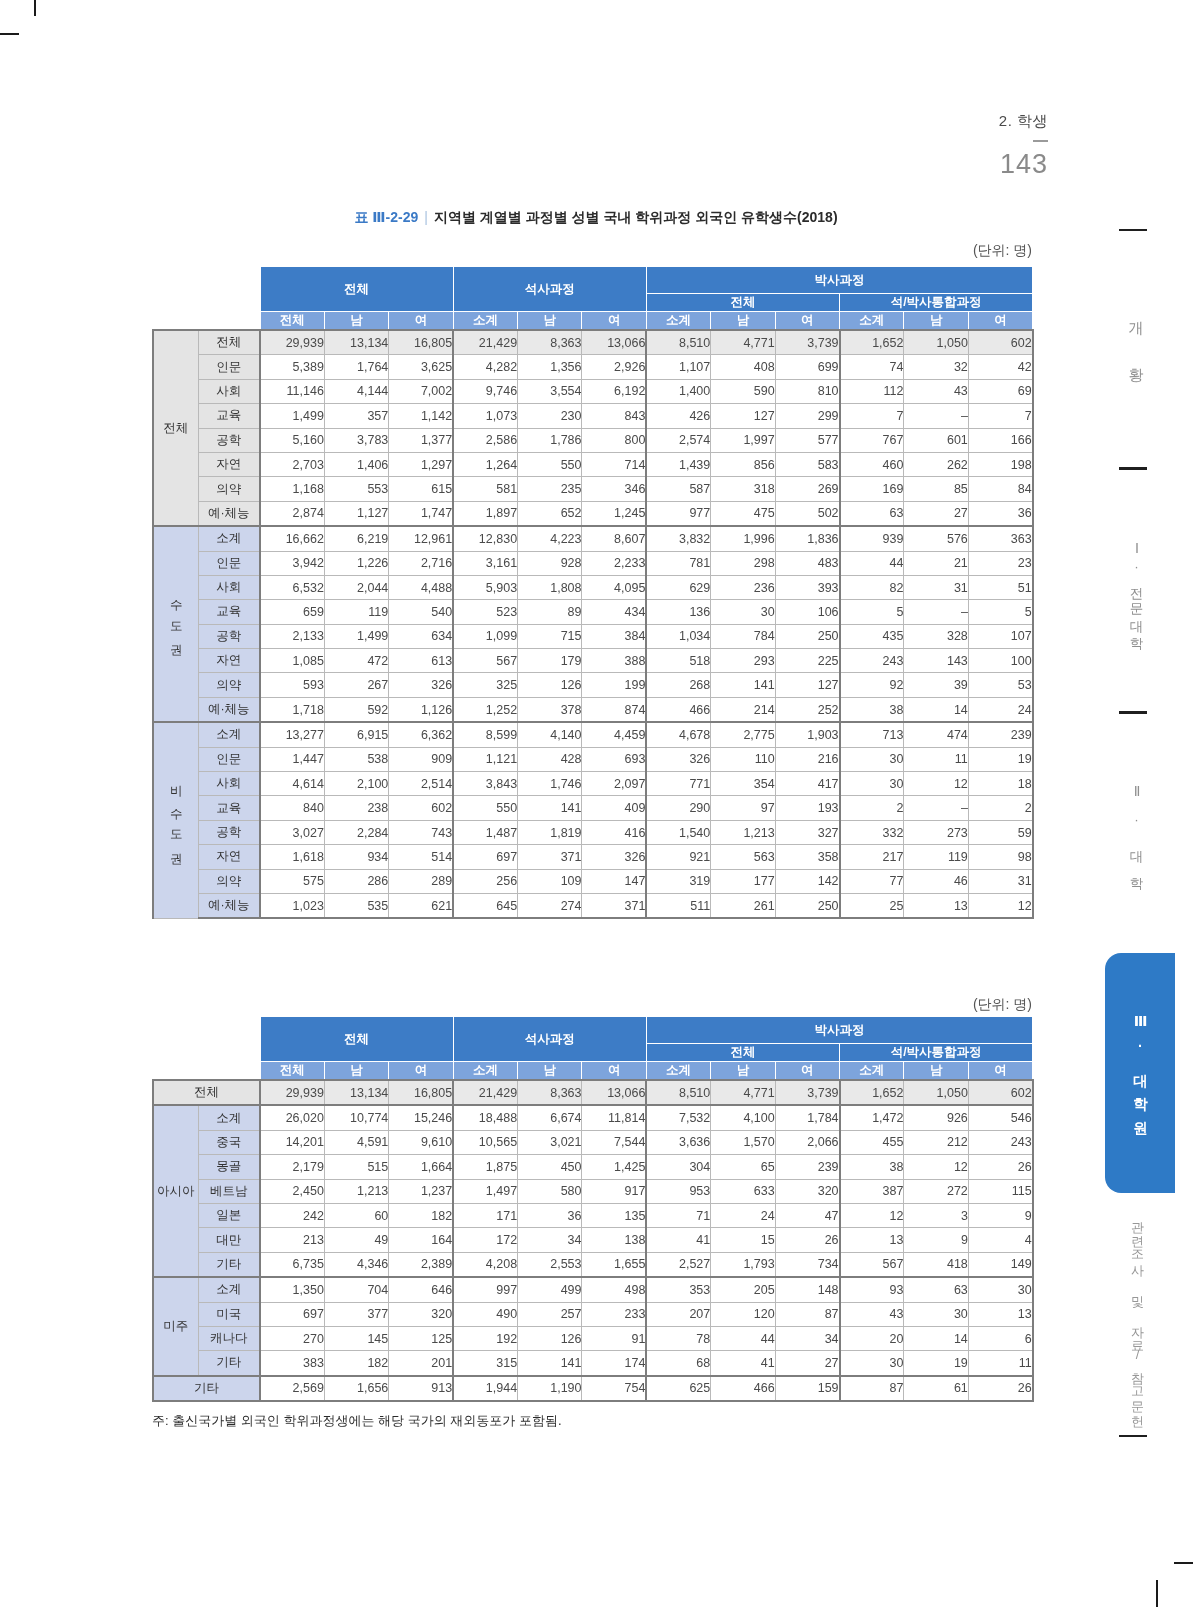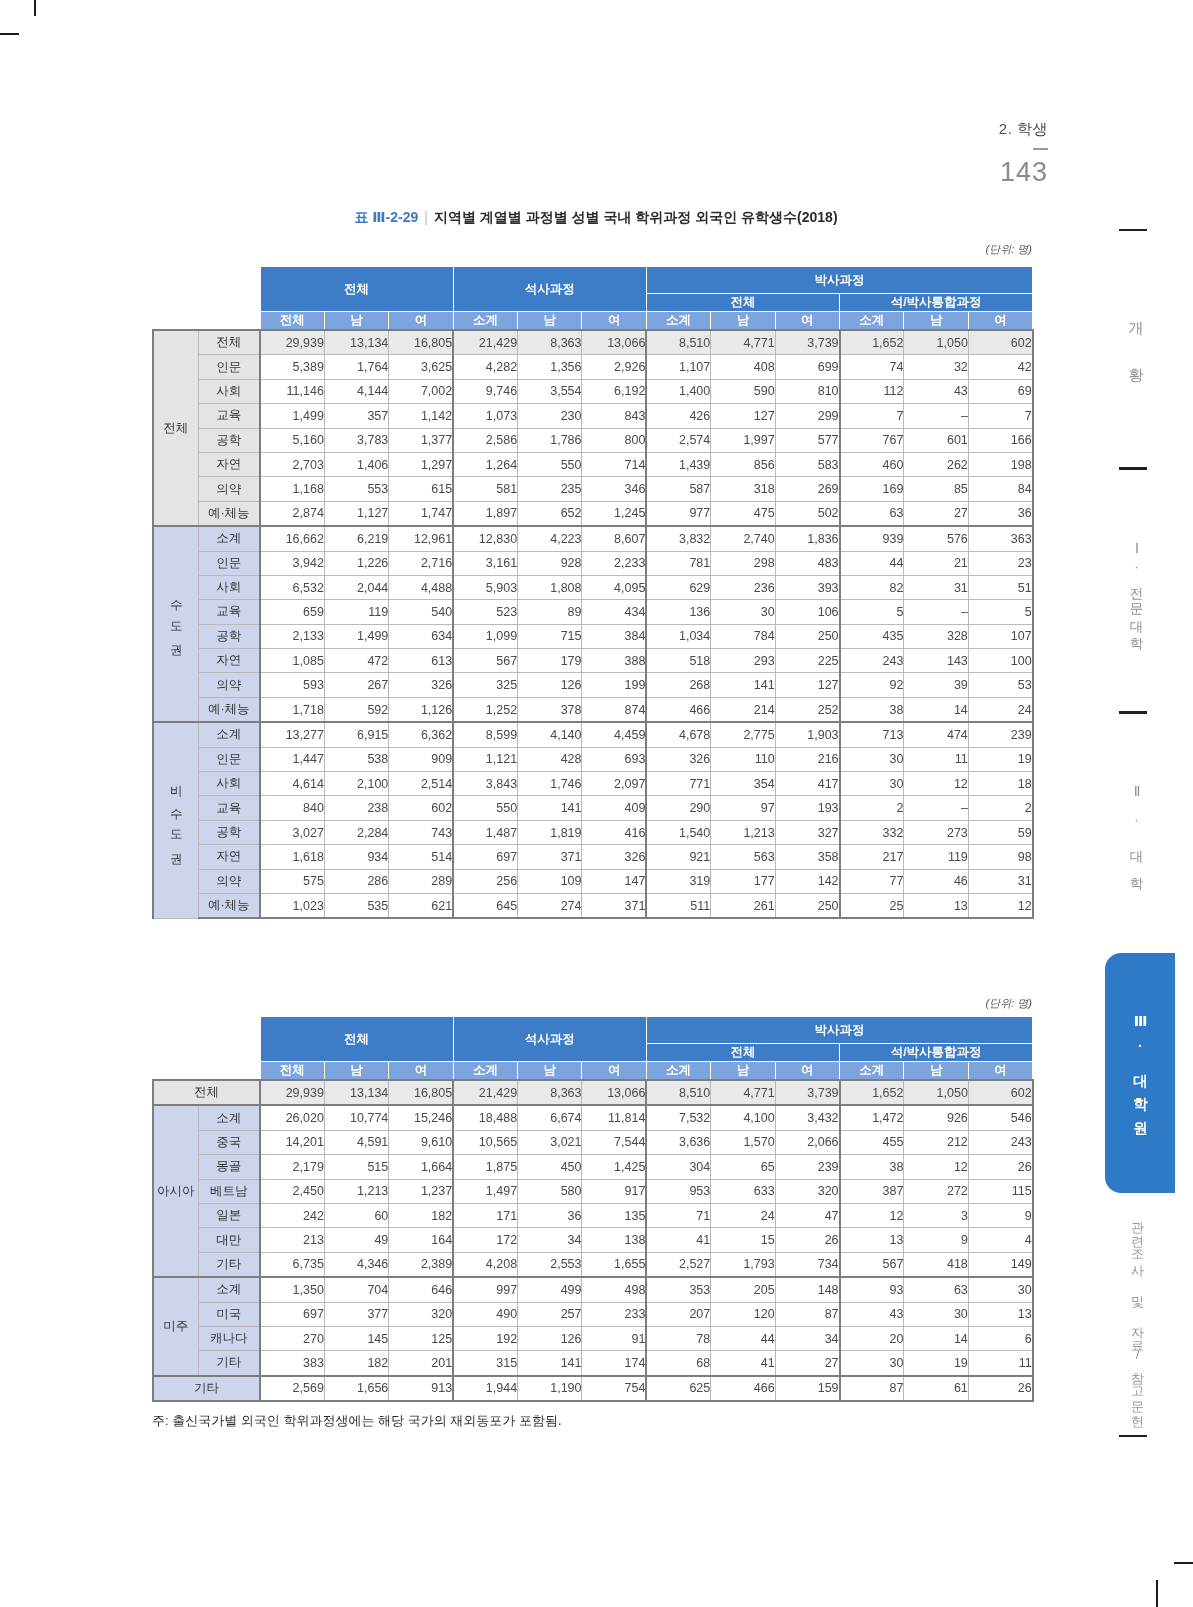--- a/index.html
+++ b/index.html
@@ -1,29 +1,29 @@
 <!DOCTYPE html>
 <html><head>
 <meta charset="utf-8">
 <style>
   html,body{margin:0;padding:0;background:#9a9a9a;}
   .page{position:relative;width:1193px;height:1607px;background:#ffffff;margin:0 auto;
         font-family:"Liberation Sans","DejaVu Sans",sans-serif;overflow:hidden;}
   
   .crop{position:absolute;background:#1a1a1a;}
   
-  .hdr{position:absolute;right:145px;top:112px;text-align:right;margin-top:8px;}
+  .hdr{position:absolute;right:145px;top:112px;text-align:right;}
   .hdr-section{font-size:15px;color:#4a4a4a;letter-spacing:0.5px;}
   .hdr-dash{width:15px;height:2px;background:#9a9a9a;margin:9px 0 7px auto;}
   .hdr-page{font-size:27px;color:#8a8a8a;letter-spacing:1px;}
   
   .tbl-title{position:absolute;left:152px;width:880px;text-align:center;font-size:14px;color:#2b2b2b;font-weight:bold;}
   .tbl-title .tlabel{color:#3b7ac6;margin-left:8px;}
   .tbl-title .tdiv{color:#a9c2e0;font-weight:normal;padding:0 6px;}
-  .unit{position:absolute;right:161px;font-size:11px;color:#555;font-style:italic;}
+  .unit{position:absolute;right:161px;font-size:14px;color:#555;}
   
   .tbl-wrap{position:absolute;left:152px;width:880px;}
   table.data-table{border-collapse:collapse;table-layout:fixed;width:880px;}
   table.data-table th,table.data-table td{padding:0;overflow:hidden;white-space:nowrap;}
   thead th{background:#3d7cc6;color:#fff;font-weight:bold;font-size:12.5px;border:1px solid #fff;}
   thead tr.r1 th{height:26px;}
   thead tr.r2 th{height:16px;}
   thead th.h2{background:#7da4dc;height:16px;}
   thead th.corner{background:#fff;border:none;}
   tbody td{border:1px solid #b9b9b9;font-size:12.5px;height:23.4px;}
@@ -243,21 +243,21 @@
           <tr class="block-top">
             <td class="glabel tone-blue stacked" rowspan="8">수도권</td>
             <td class="rlabel tone-blue">소계</td>
             <td class="num vsep">16,662</td>
             <td class="num">6,219</td>
             <td class="num">12,961</td>
             <td class="num vsep">12,830</td>
             <td class="num">4,223</td>
             <td class="num">8,607</td>
             <td class="num vsep">3,832</td>
-            <td class="num">2,740</td>
+            <td class="num">1,996</td>
             <td class="num">1,836</td>
             <td class="num vsep">939</td>
             <td class="num">576</td>
             <td class="num">363</td>
           </tr>
           <tr>
             <td class="rlabel tone-blue">인문</td>
             <td class="num vsep">3,942</td>
             <td class="num">1,226</td>
             <td class="num">2,716</td>
@@ -552,21 +552,21 @@
             <td class="glabel tone-blue" rowspan="7">아시아</td>
             <td class="rlabel tone-blue">소계</td>
             <td class="num vsep">26,020</td>
             <td class="num">10,774</td>
             <td class="num">15,246</td>
             <td class="num vsep">18,488</td>
             <td class="num">6,674</td>
             <td class="num">11,814</td>
             <td class="num vsep">7,532</td>
             <td class="num">4,100</td>
-            <td class="num">3,432</td>
+            <td class="num">1,784</td>
             <td class="num vsep">1,472</td>
             <td class="num">926</td>
             <td class="num">546</td>
           </tr>
           <tr>
             <td class="rlabel tone-blue">중국</td>
             <td class="num vsep">14,201</td>
             <td class="num">4,591</td>
             <td class="num">9,610</td>
             <td class="num vsep">10,565</td>

